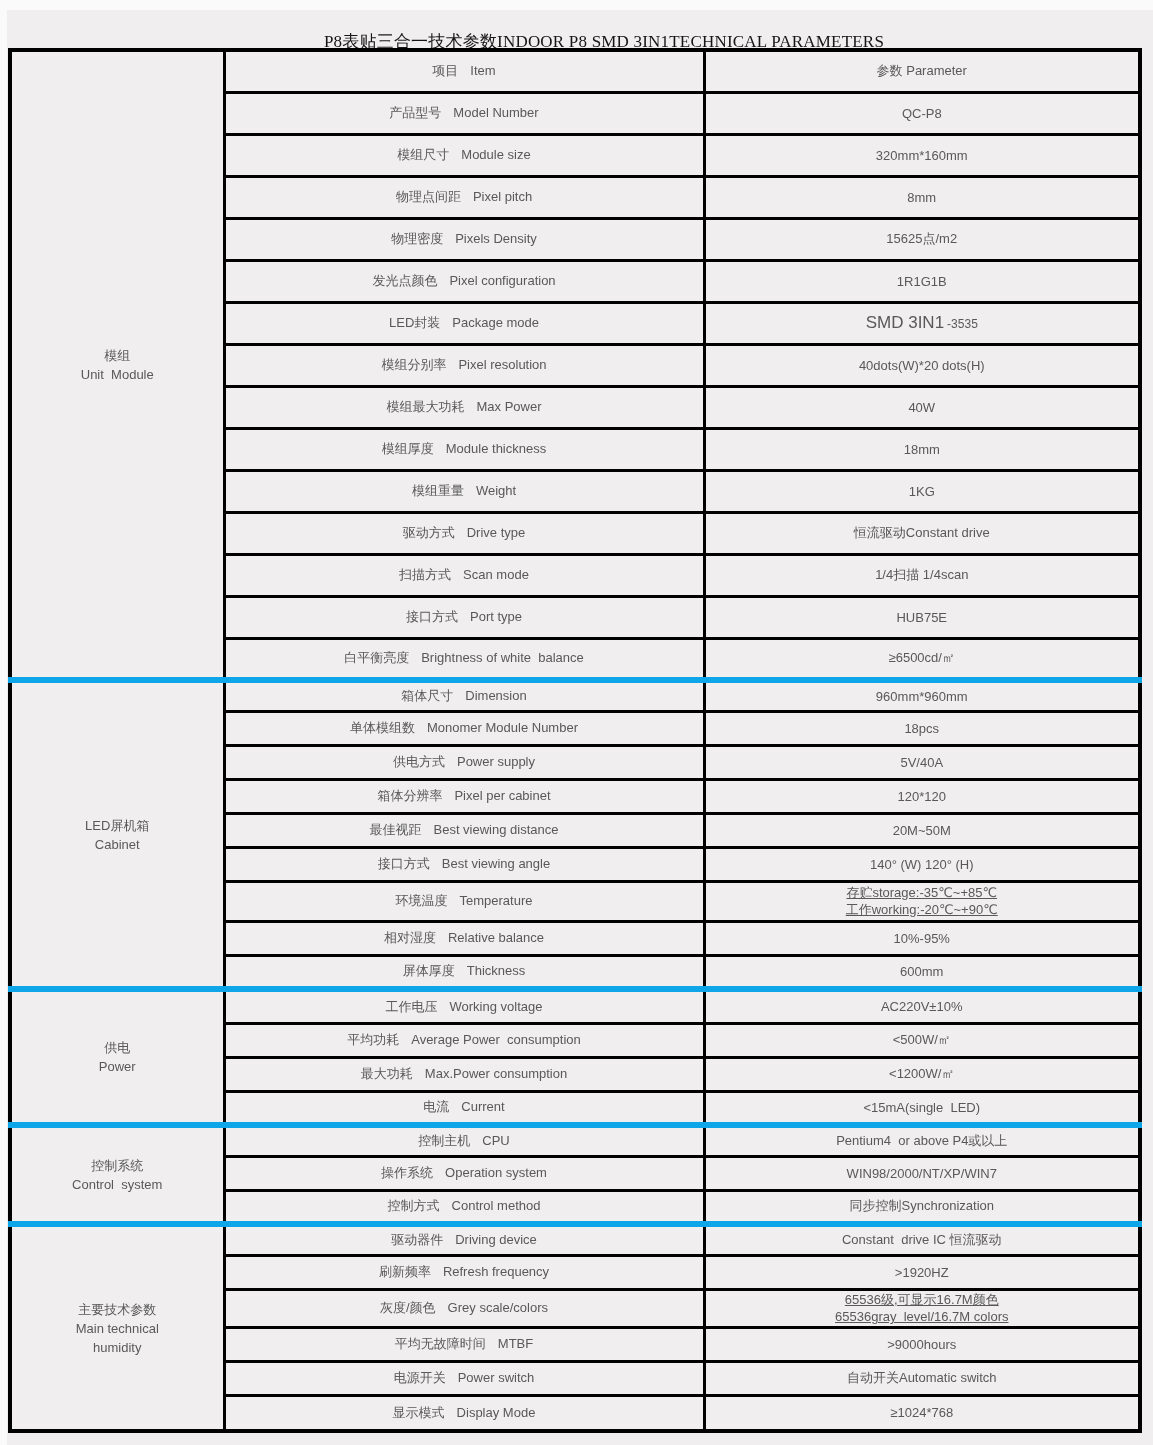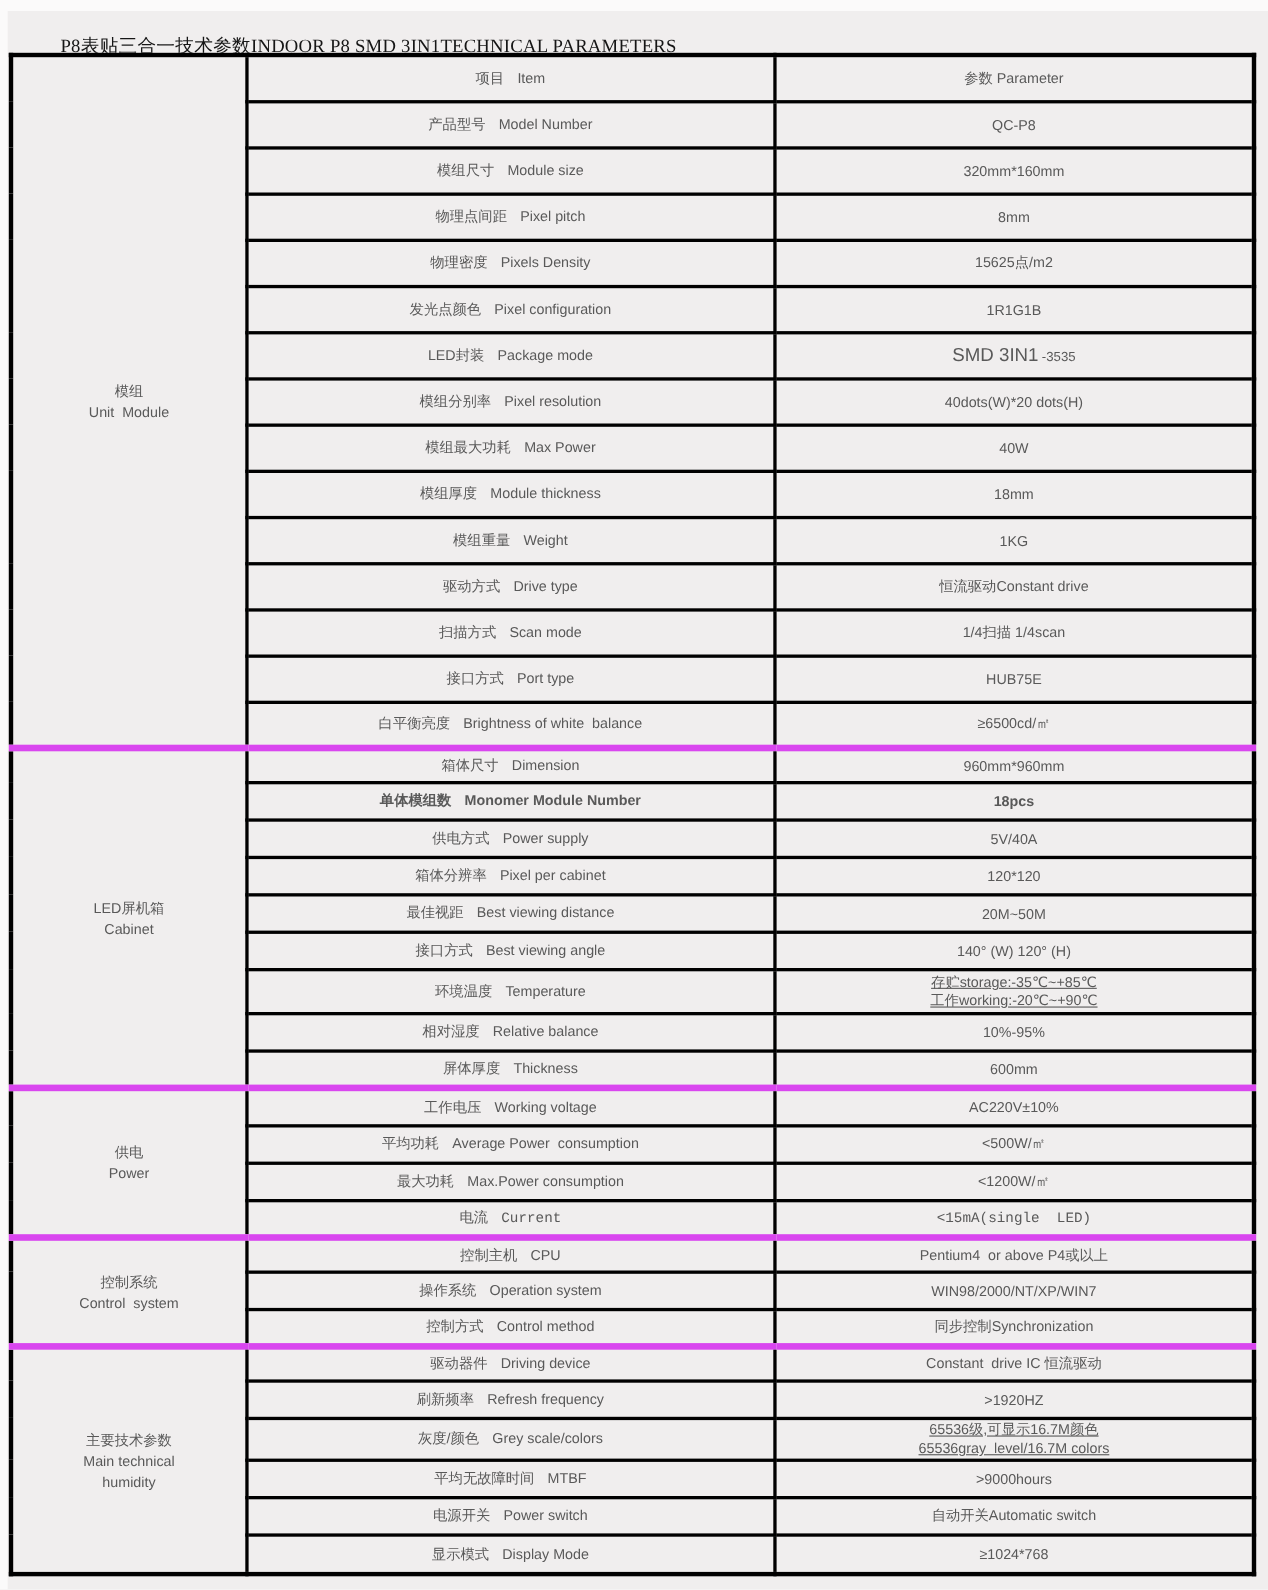--- a/index.html
+++ b/index.html
@@ -10,20 +10,21 @@
     position:relative;
     overflow:hidden;
   }
   .panel {
     position:absolute; left:7px; top:10px;
     width:1146px; height:1435px;
     background:#f0eeee;
   }
   .page-title {
     position:absolute; top:30px; left:55px; width:1098px;
+    text-align:center;
     font-family:"Liberation Serif","DejaVu Serif",serif;
     font-size:17px; color:#161616;
     letter-spacing:0.2px;
     white-space:pre;
   }
   table.spec-table {
     position:absolute; left:8px; top:48px;
     border-collapse:collapse; table-layout:fixed;
     background:#f0eeee;
     border:4px solid #000;
@@ -34,21 +35,21 @@
     text-align:center; vertical-align:middle;
     color:#595959; font-size:13px;
     white-space:pre-wrap;
     overflow:hidden;
   }
   td.group-cell {
     border-left:4px solid #000;
     border-right:4px solid #000;
     line-height:19px;
   }
-  tr.section-start > td { border-top:6px solid #d946ef; }
+  tr.section-start > td { border-top:6px solid #0ea5e9; }
   .label-en { margin-left:12px;text-align:center; }
   .value-big { font-size:17px; }
   .value-small { font-size:12px; margin-left:3px; }
   td.vtop { vertical-align:top; padding-top:2px; }
   .vline { line-height:17px;text-decoration:underline; }
 </style>
 </head>
 <body>
 
 <div class="panel"></div>
@@ -121,21 +122,21 @@
       </tr>
       <tr style="height: 42px;">
         <td><span class="label-cn">白平衡亮度</span><span class="label-en">Brightness of white  balance</span></td>
         <td>≥6500cd/㎡</td>
       </tr>
       <tr class="section-start" style="height: 31px;">
         <td class="group-cell" rowspan="9"><div>LED屏机箱</div><div>Cabinet</div></td>
         <td><span class="label-cn">箱体尺寸</span><span class="label-en">Dimension</span></td>
         <td>960mm*960mm</td>
       </tr>
-      <tr style="height: 34px; font-weight: bold;">
+      <tr style="height: 34px;">
         <td><span class="label-cn">单体模组数</span><span class="label-en">Monomer Module Number</span></td>
         <td>18pcs</td>
       </tr>
       <tr style="height: 34px;">
         <td><span class="label-cn">供电方式</span><span class="label-en">Power supply</span></td>
         <td>5V/40A</td>
       </tr>
       <tr style="height: 34px;">
         <td><span class="label-cn">箱体分辨率</span><span class="label-en">Pixel per cabinet</span></td>
         <td>120*120</td>
@@ -166,21 +167,21 @@
         <td>AC220V±10%</td>
       </tr>
       <tr style="height: 34px;">
         <td><span class="label-cn">平均功耗</span><span class="label-en">Average Power  consumption</span></td>
         <td>&lt;500W/㎡</td>
       </tr>
       <tr style="height: 34px;">
         <td><span class="label-cn">最大功耗</span><span class="label-en">Max.Power consumption</span></td>
         <td>&lt;1200W/㎡</td>
       </tr>
-      <tr style="height: 34px; font-family: Liberation Mono, monospace;">
+      <tr style="height: 34px;">
         <td><span class="label-cn">电流</span><span class="label-en">Current</span></td>
         <td>&lt;15mA(single  LED)</td>
       </tr>
       <tr class="section-start" style="height: 31px;">
         <td class="group-cell" rowspan="3"><div>控制系统</div><div>Control  system</div></td>
         <td><span class="label-cn">控制主机</span><span class="label-en">CPU</span></td>
         <td>Pentium4  or above P4或以上</td>
       </tr>
       <tr style="height: 34px;">
         <td><span class="label-cn">操作系统</span><span class="label-en">Operation system</span></td>

